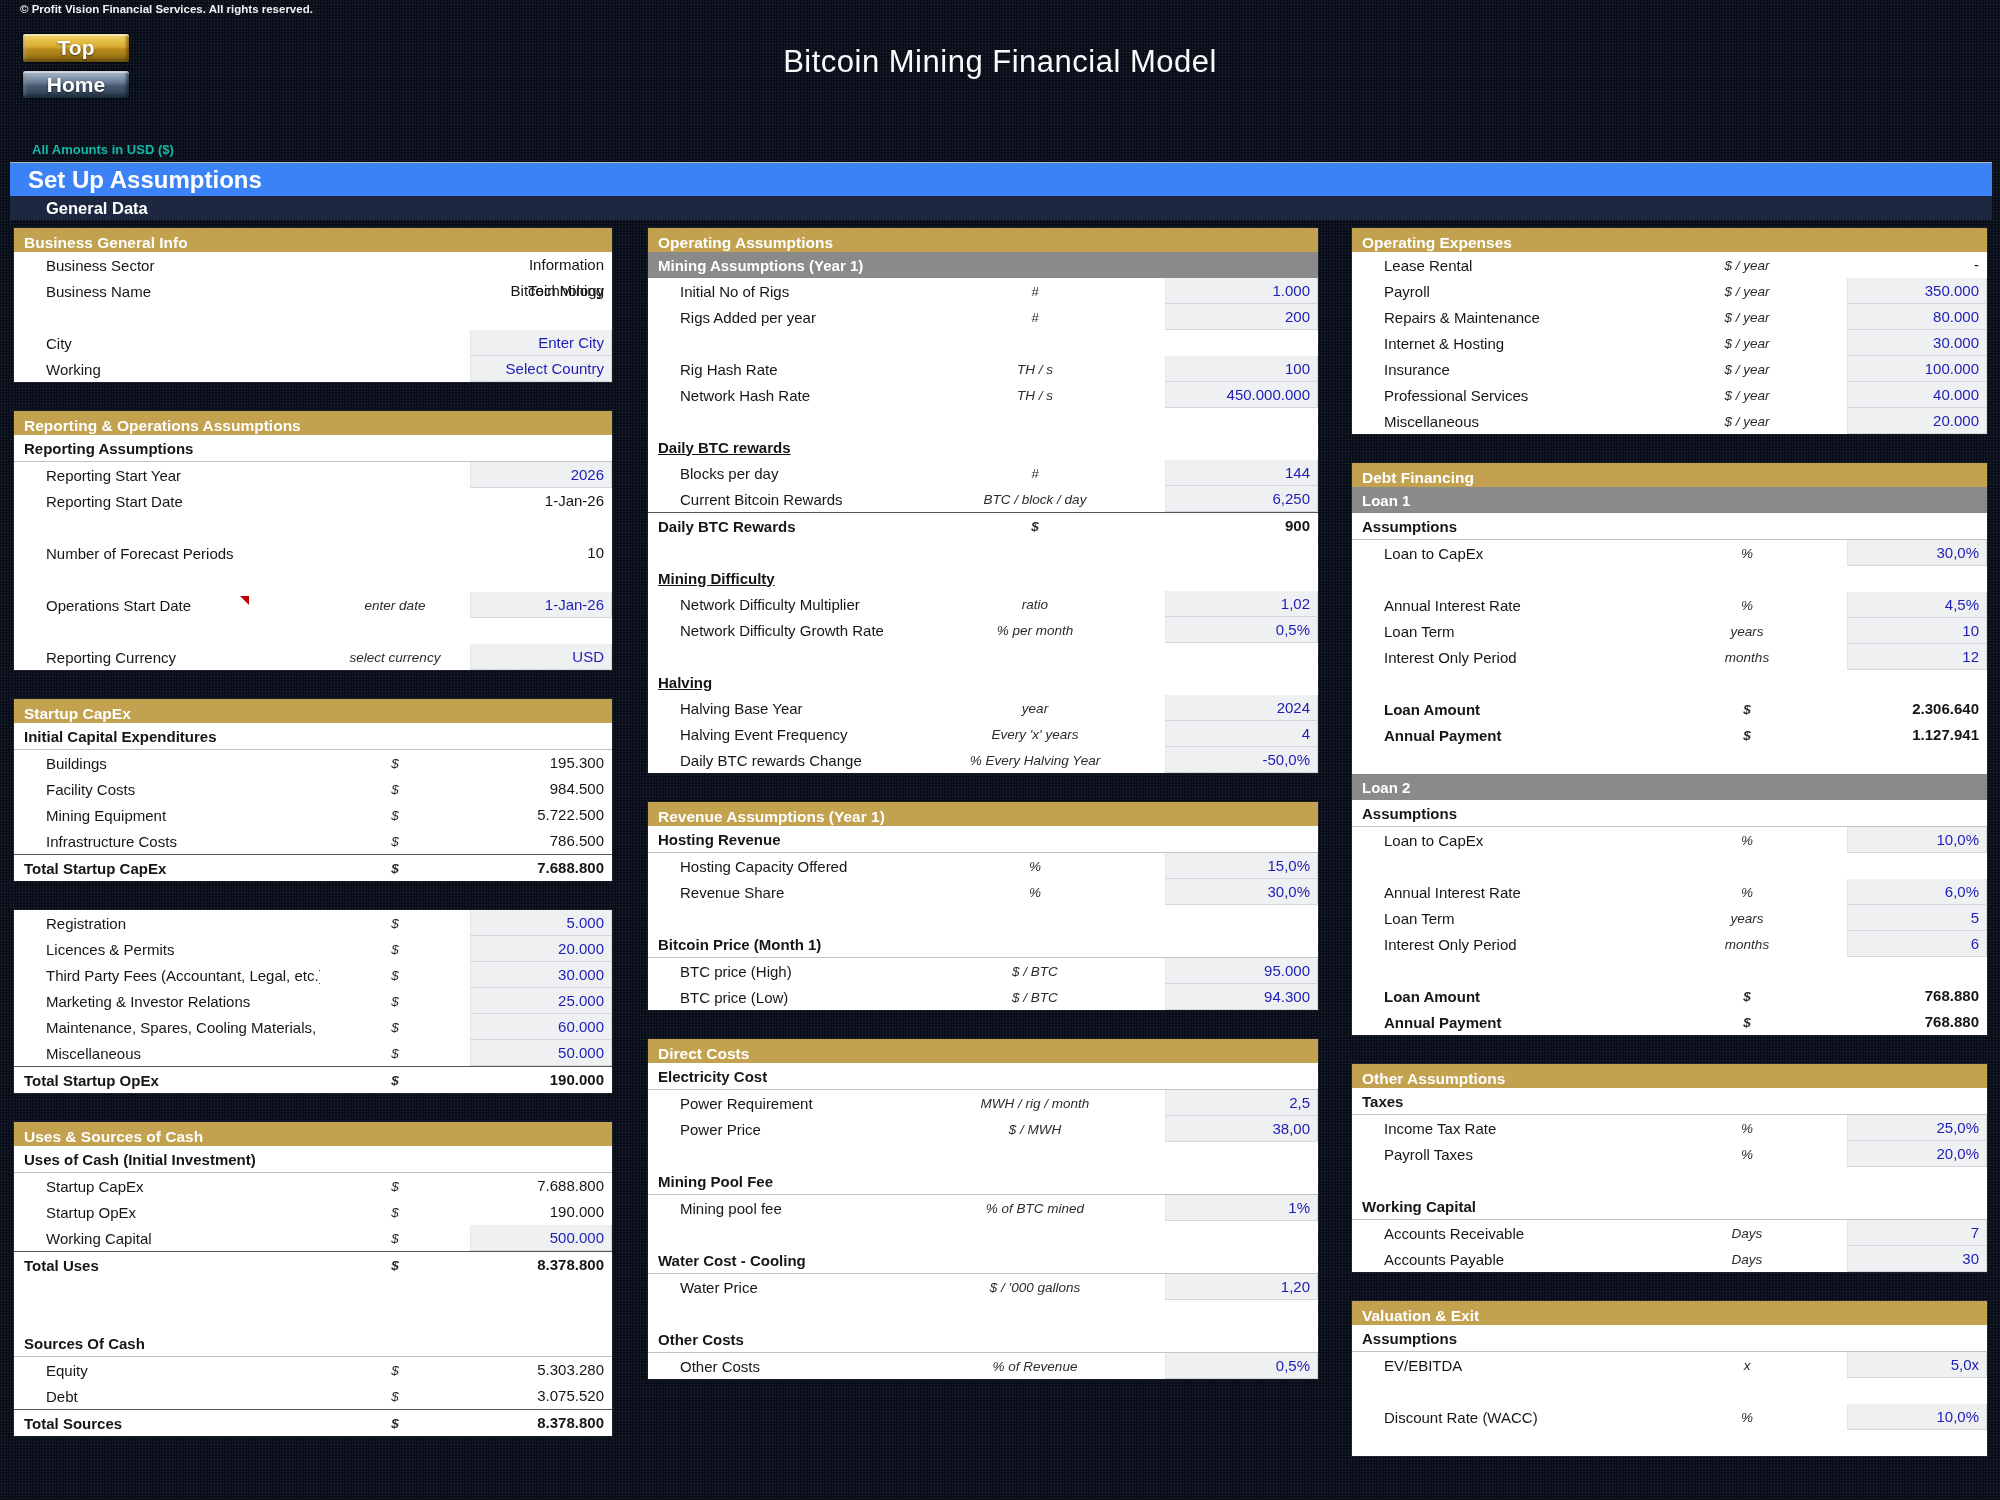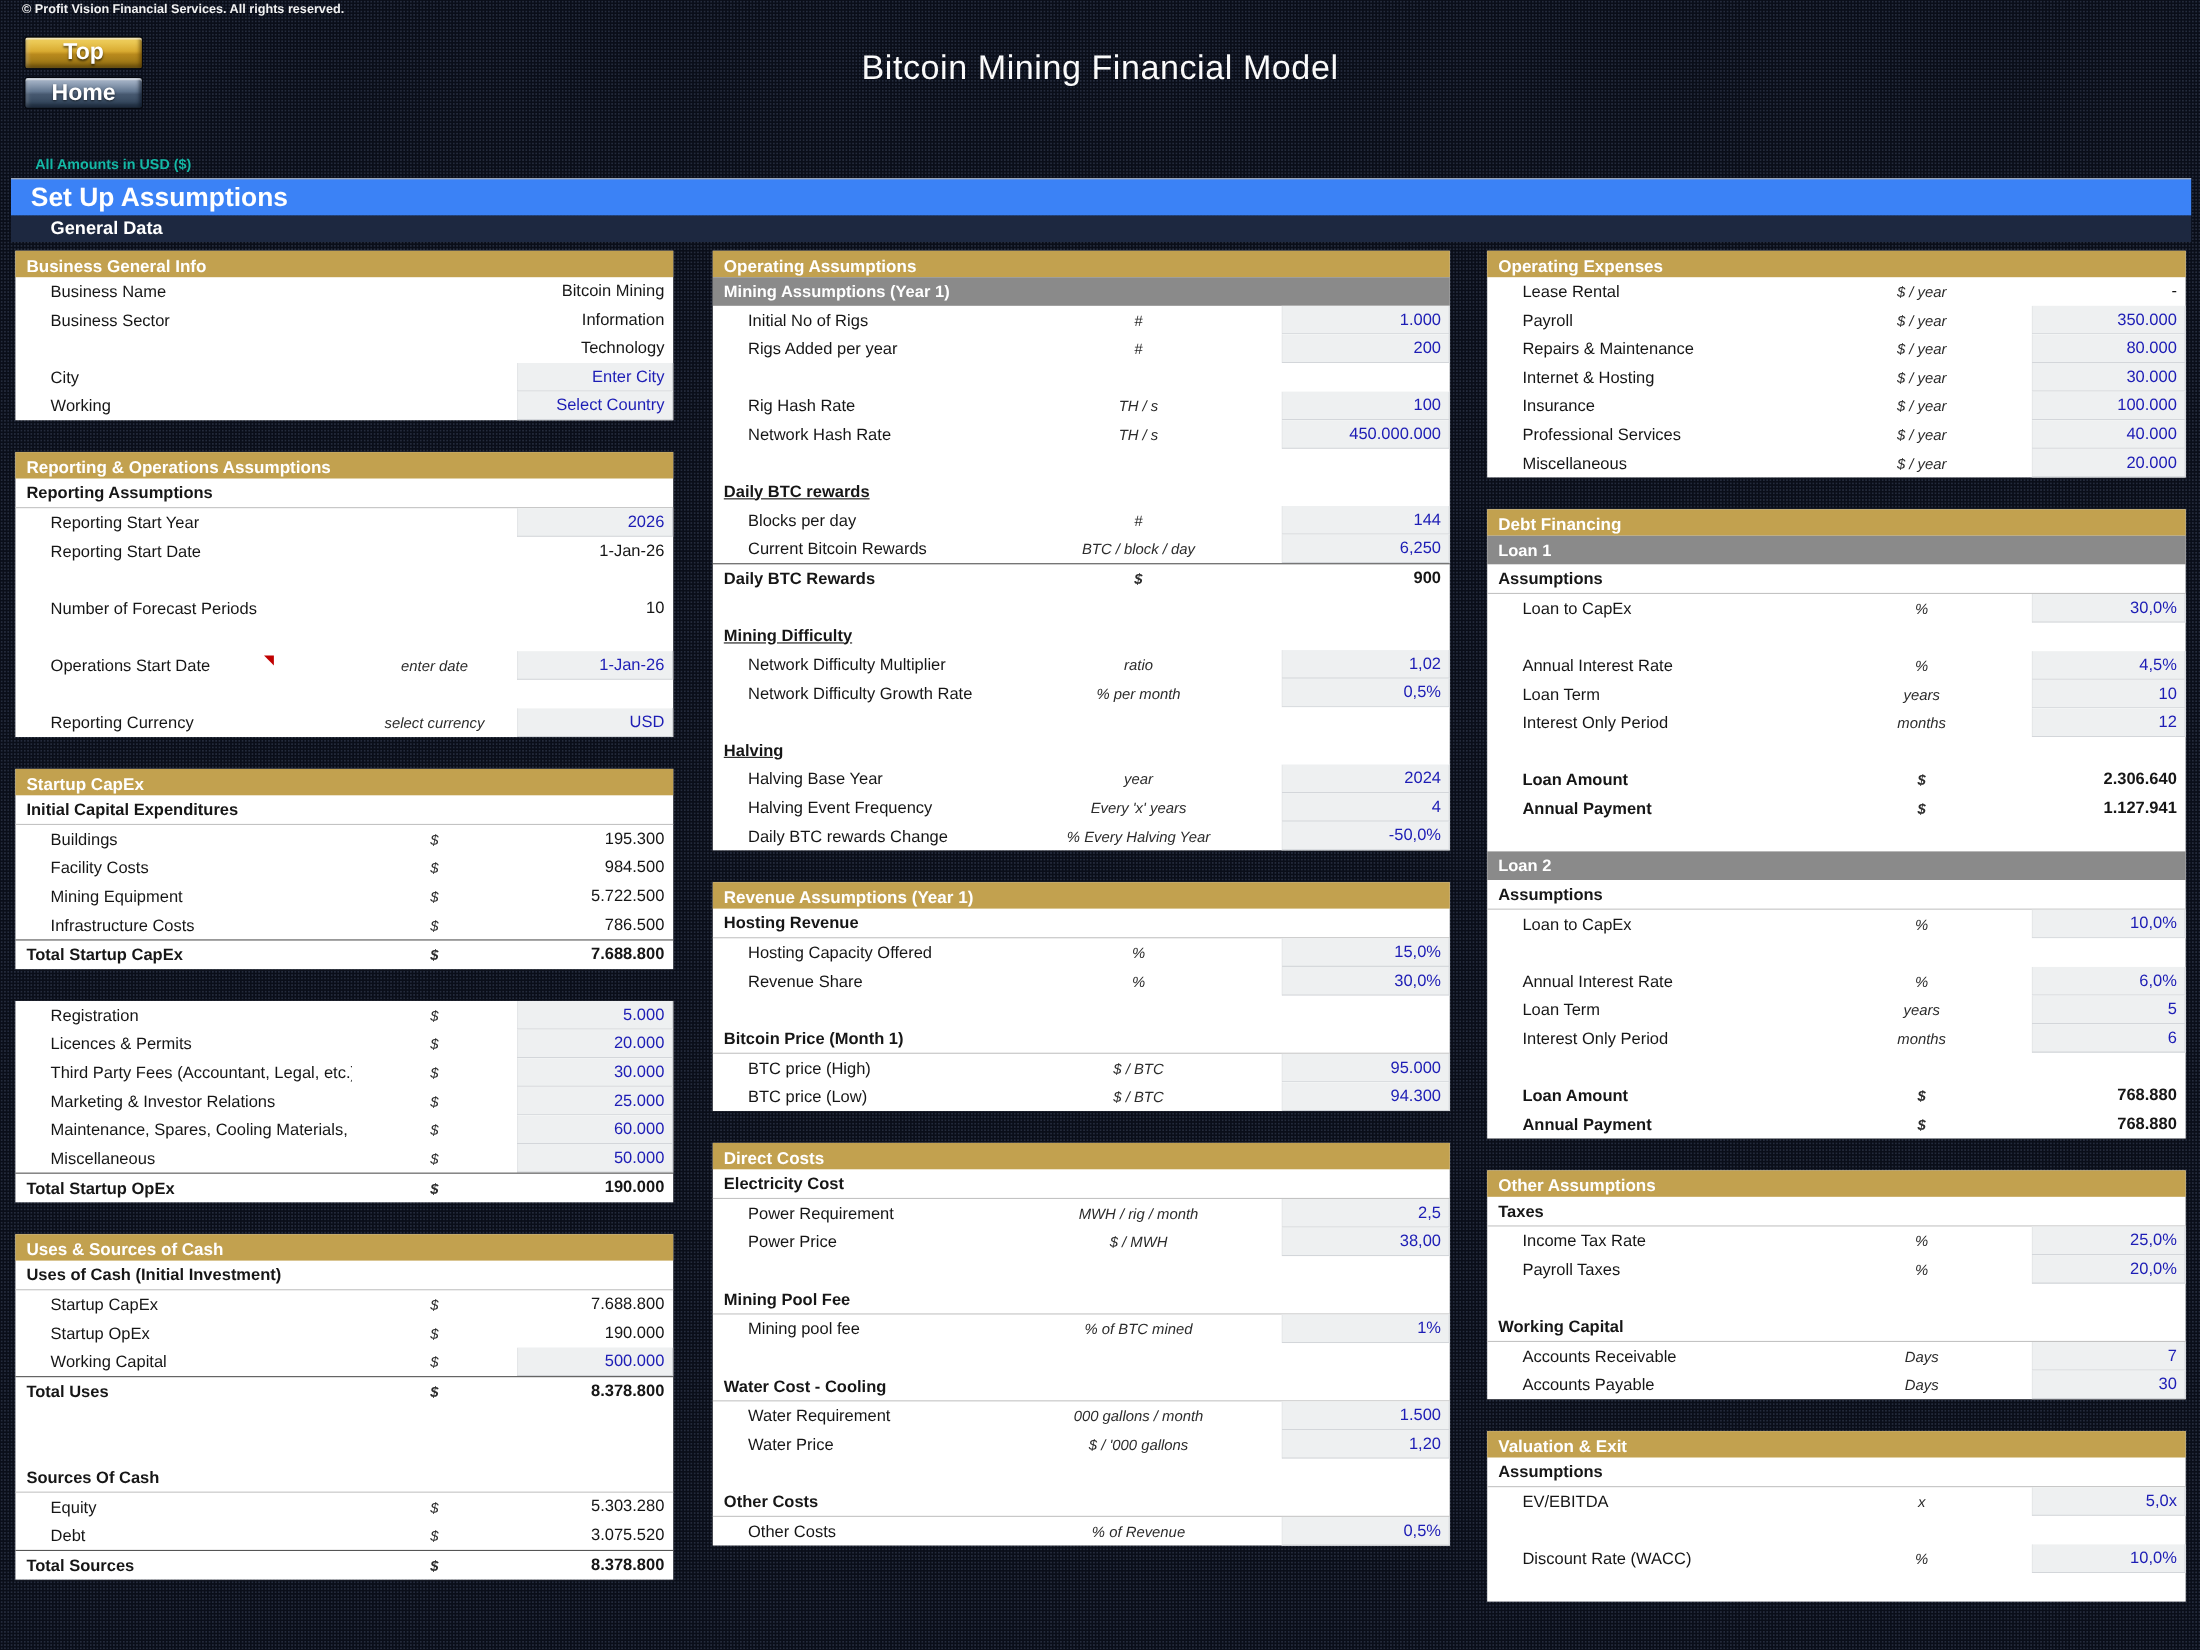--- a/index.html
+++ b/index.html
@@ -75,28 +75,28 @@
 <div class="amounts-note">All Amounts in  USD ($)</div>
 <div class="setup-bar">Set Up Assumptions</div>
 <div class="general-bar">General Data</div>
 
 <div class="panel p-left">
     <div class="section">
       <div class="sec-h">
         <span>Business General Info</span>
       </div>
       <div class="row">
+        <span class="lbl">Business Sector</span>
+        <span class="unit"></span>
+        <span class="val blk">Information Technology</span>
+      </div>
+      <div class="row">
         <span class="lbl">Business Name</span>
         <span class="unit"></span>
         <span class="val blk">Bitcoin Mining</span>
-      </div>
-      <div class="row">
-        <span class="lbl">Business Sector</span>
-        <span class="unit"></span>
-        <span class="val blk">Information Technology</span>
       </div>
       <div class="row blank"></div>
       <div class="row">
         <span class="lbl">City</span>
         <span class="unit"></span>
         <span class="val in-cell blue">Enter City</span>
       </div>
       <div class="row">
         <span class="lbl">Working</span>
         <span class="unit"></span>
@@ -397,25 +397,20 @@
       <div class="row">
         <span class="lbl">Mining pool fee</span>
         <span class="unit">% of BTC mined</span>
         <span class="val in-cell blue">1%</span>
       </div>
       <div class="row blank"></div>
       <div class="row sub">
         <span class="lbl">Water Cost - Cooling</span>
       </div>
       <div class="row">
-        <span class="lbl">Water Requirement</span>
-        <span class="unit">000 gallons / month</span>
-        <span class="val in-cell blue">1.500</span>
-      </div>
-      <div class="row">
         <span class="lbl">Water Price</span>
         <span class="unit">$ / '000 gallons</span>
         <span class="val in-cell blue">1,20</span>
       </div>
       <div class="row blank"></div>
       <div class="row sub">
         <span class="lbl">Other Costs</span>
       </div>
       <div class="row">
         <span class="lbl">Other Costs</span>

